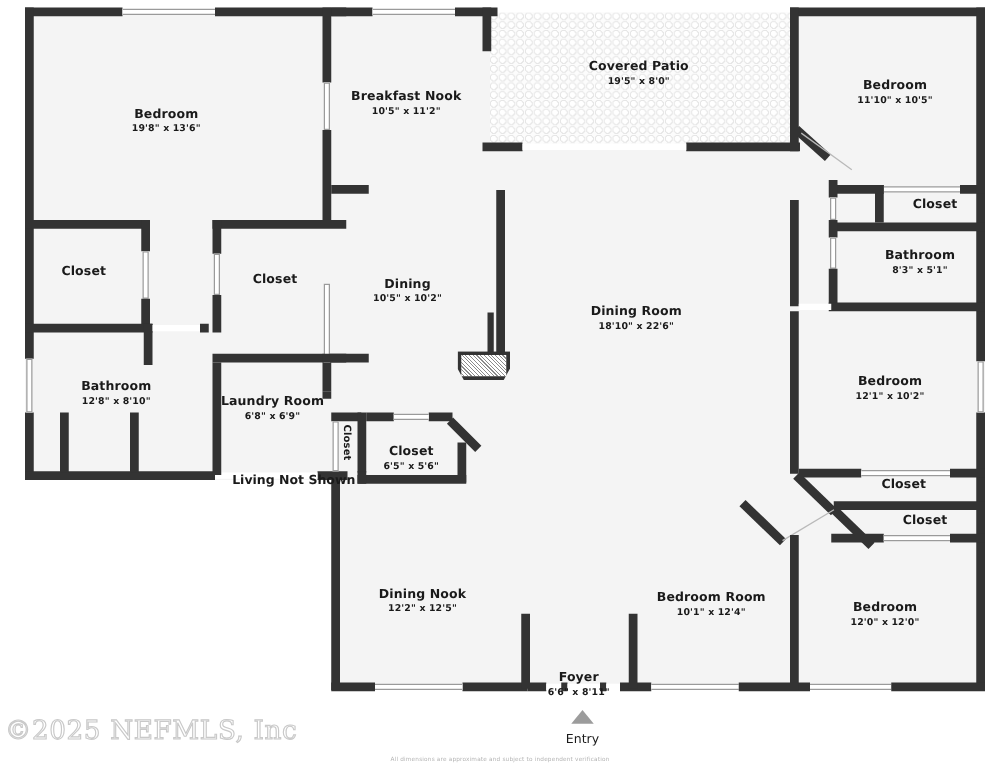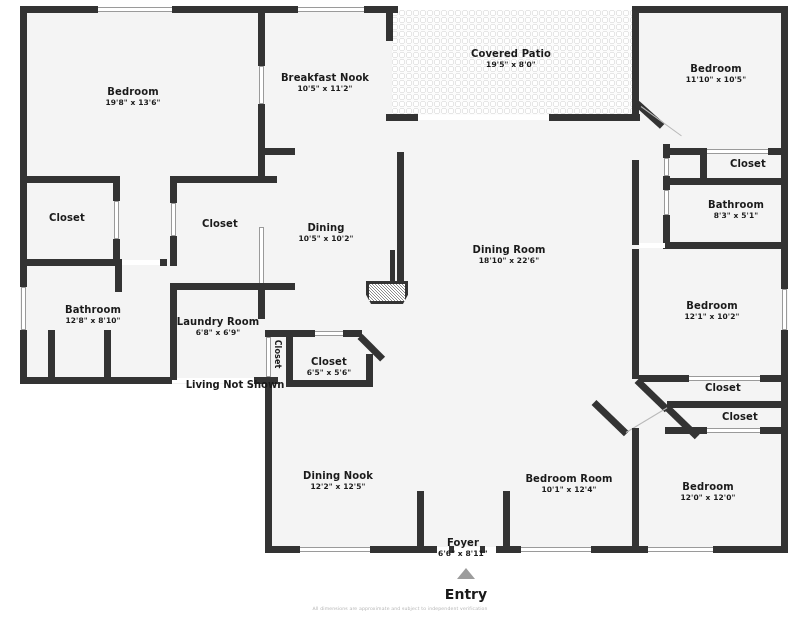--- a/index.html
+++ b/index.html
@@ -103,22 +103,22 @@
   
   .entry-arrow{
     position:absolute;
     width:0;height:0;
     border-left:9px solid transparent;
     border-right:9px solid transparent;
     border-bottom:11px solid #9c9c9c;
   }
   .entry-text{
     position:absolute;
-    font-size:14px;
-    font-weight:bold;
+    font-size:10px;
+    font-weight:normal;
     color:#1a1a1a;
     transform:translateX(-50%);
     white-space:nowrap;
     text-align:right;
   }
 
   
   .garage-note{
     position:absolute;
     font-size:10px;
@@ -398,15 +398,16 @@
   <div class="lbl" style="left:708px; top:481px;">
     <div class="name">Bedroom</div>
     <div class="dim">12'0" x 12'0"</div>
   </div>
 
   <div class="garage-note" style="left:235px; top:379px;">Living Not Shown</div>
 
   <div class="entry-arrow" style="left:457px; top:568px;"></div>
   <div class="entry-text" style="left:466px; top:586px;">Entry</div>
 
+  <div class="copyright">©2025 NEFMLS, Inc</div>
   <div class="disclaimer">All dimensions are approximate and subject to independent verification</div>
 
 </div>
 
 </body></html>

